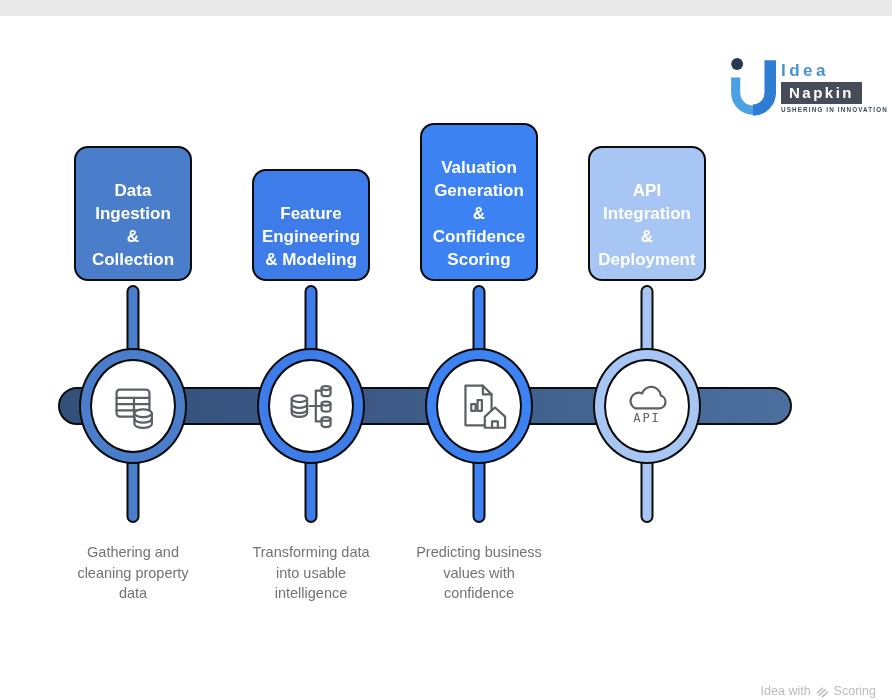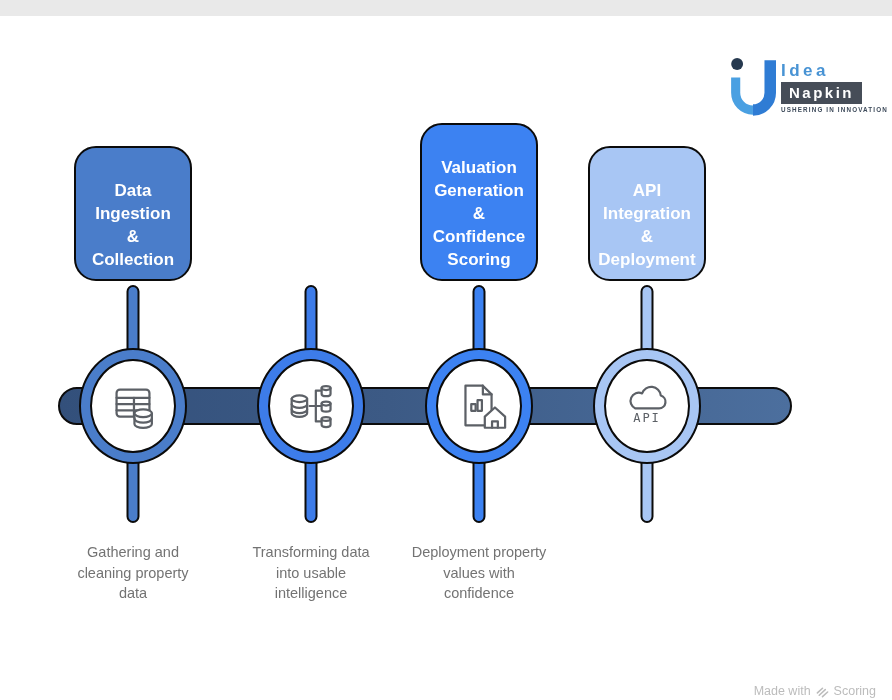--- a/index.html
+++ b/index.html
@@ -23,21 +23,21 @@
     border-radius:19px; border:2.2px solid #0c0c0c;
     background:linear-gradient(90deg,#33507b 0%, #3c5a85 45%, #4c6f9e 100%);
     z-index:2;
   }
 
   .step { position:absolute; top:0; height:100%; width:170px; }
   .s0 { left:48px; } .s1 { left:226px; } .s2 { left:394px; } .s3 { left:562px; }
 
   .box {
     position:absolute; bottom:435px; left:50%; transform:translateX(-50%);
-    width:118px; padding:8px 2px; border-radius:22px; border:2.5px solid #0b0b0b;
+    width:118px; padding:8px 2px; border-radius:14px; border:2.5px solid #0b0b0b;
     background:var(--c); color:#ffffff; font-weight:bold; font-size:17px; line-height:23px;
     text-align:center; white-space:pre-line; z-index:1;
   }
 
   .stem {
     position:absolute; left:50%; transform:translateX(-50%); width:13px;
     background:var(--c); border:2px solid #0b0b0b; border-radius:8px; z-index:1;
   }
   .stem-top    { top:269px; height:82px; }
   .stem-bottom { top:430px; height:77px; }
@@ -109,20 +109,25 @@
           <path class="icon-stroke" d="M31.5,43 c0,2.3 4,4.2 9,4.2 s9,-1.9 9,-4.2"></path>
         </svg>
       </div>
     </div>
     <div class="desc">Gathering and
 cleaning property
 data</div>
   </div>
 
   <div class="step s1" style="--c: #3d7ce9;">
+    <div class="box">
+      <span>Feature
+Engineering
+&amp; Modeling</span>
+    </div>
     <div class="stem stem-top"></div>
     <div class="stem stem-bottom"></div>
     <div class="node">
       <div class="node-inner">
         <svg width="58" height="58" viewBox="0 0 60 60">
           <path class="icon-stroke" d="M10,22.5 v15 c0,2.1 3.6,3.8 8,3.8 s8,-1.7 8,-3.8 v-15"></path>
           <ellipse class="icon-stroke" cx="18" cy="22.5" rx="8" ry="3.4"></ellipse>
           <path class="icon-stroke" d="M10,28.2 c0,2.1 3.6,3.8 8,3.8 s8,-1.7 8,-3.8"></path>
           <path class="icon-stroke" d="M10,33.6 c0,2.1 3.6,3.8 8,3.8 s8,-1.7 8,-3.8"></path>
           <path class="icon-stroke" d="M28.5,30 H35 M35,14 V46 M35,14 H40 M35,30 H40 M35,46 H40" fill="none"></path>
@@ -161,21 +166,21 @@
         <svg width="58" height="58" viewBox="0 0 60 60">
           <path class="icon-stroke" d="M16,9 h18 l9,9 v32 h-27 z"></path>
           <path class="icon-stroke" d="M34,9 v9 h9"></path>
           <path class="icon-stroke" d="M22,35 v-7 h4.5 v7 z"></path>
           <path class="icon-stroke" d="M28.5,35 v-11 h4.5 v11 z"></path>
           <path class="icon-mask" d="M36,41 l10.5,-9.5 L57,41 v11.5 h-21 z"></path>
           <path class="icon-stroke" d="M43.5,52.5 v-6.5 h6 v6.5"></path>
         </svg>
       </div>
     </div>
-    <div class="desc">Deployment property
+    <div class="desc">Predicting business
 values with
 confidence</div>
   </div>
 
   <div class="step s3" style="--c: #a8c6f4;">
     <div class="box">
       <span>API
 Integration
 &amp;
 Deployment</span>
@@ -186,21 +191,21 @@
       <div class="node-inner">
         <svg width="58" height="58" viewBox="0 0 60 60">
           <path class="icon-stroke" d="M18,32.5 h24.5 a6.8,6.8 0 0 0 1.8,-13.3 a10,10 0 0 0 -19.4,-2.2 A7.6,7.6 0 0 0 18,32.5 z"></path>
           <text x="30" y="47" text-anchor="middle" font-family="DejaVu Sans Mono, monospace" font-size="12.5" letter-spacing="2" fill="#5c6066">API</text>
         </svg>
       </div>
     </div>
   </div>
 
   <div class="footer">
-    <span>Made with</span>
+    <span>Idea with</span>
     <svg width="13" height="13" viewBox="0 0 14 14">
       <g stroke="#bcbcbc" stroke-width="1.7" stroke-linecap="round">
         <line x1="1.5" y1="8.5" x2="7" y2="3.5"></line>
         <line x1="3.5" y1="11" x2="10" y2="5"></line>
         <line x1="7" y1="12.5" x2="12.5" y2="7.5"></line>
       </g>
     </svg>
     <span>Scoring</span>
   </div>
 

